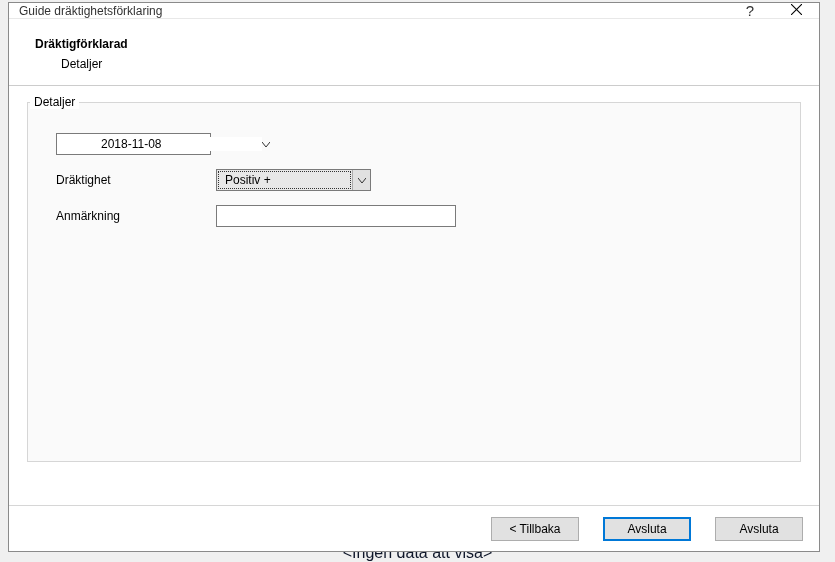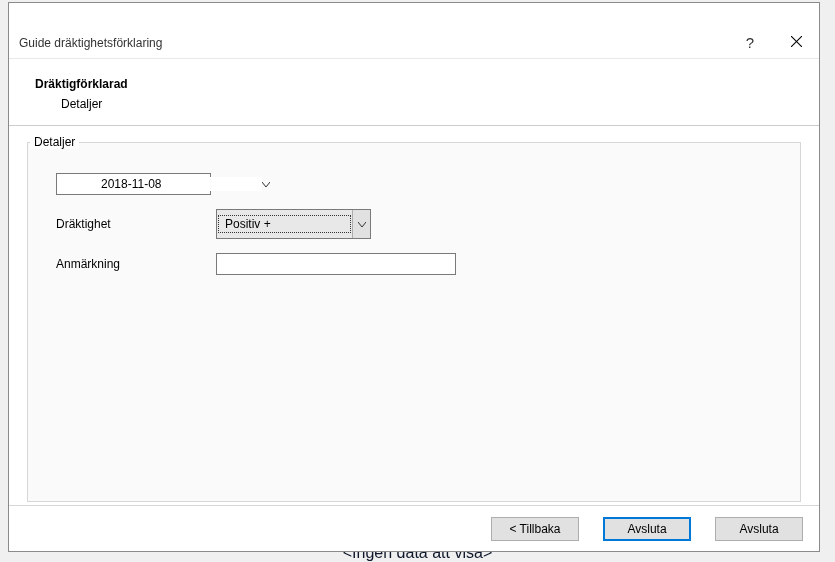--- a/index.html
+++ b/index.html
@@ -17,26 +17,25 @@
       top: 2px;
       left: 8px;
       width: 812px;
       height: 550px;
       background: #fff;
       border: 1px solid #8a8a8a;
       display: flex;
       flex-direction: column;
     }
     .titlebar {
-      height: 32px;
+      height: 16px;
       display: flex;
       align-items: center;
       padding: 0 0 0 10px;
       border-bottom: 1px solid #e8e8e8;
-      margin-top: 24px;
     }
     .titlebar-title {
       flex: 1;
       font-size: 12px;
       color: #333;
     }
     .titlebar-controls {
       display: flex;
       align-items: center;
       height: 100%;
@@ -124,21 +123,21 @@
       display: flex;
       align-items: center;
       justify-content: center;
       border-left: none;
     }
     .date-drop svg { width: 8px; height: 6px; }
 
     .combo {
       display: flex;
       align-items: center;
-      height: 30px;
+      height: 22px;
       border: 1px solid #7a7a7a;
       background: #e8e8e8;
       width: 155px;
     }
     .combo-value {
       flex: 1;
       padding: 1px 6px;
       font-size: 12px;
       border: 1px dotted #333;
       margin: 1px;

